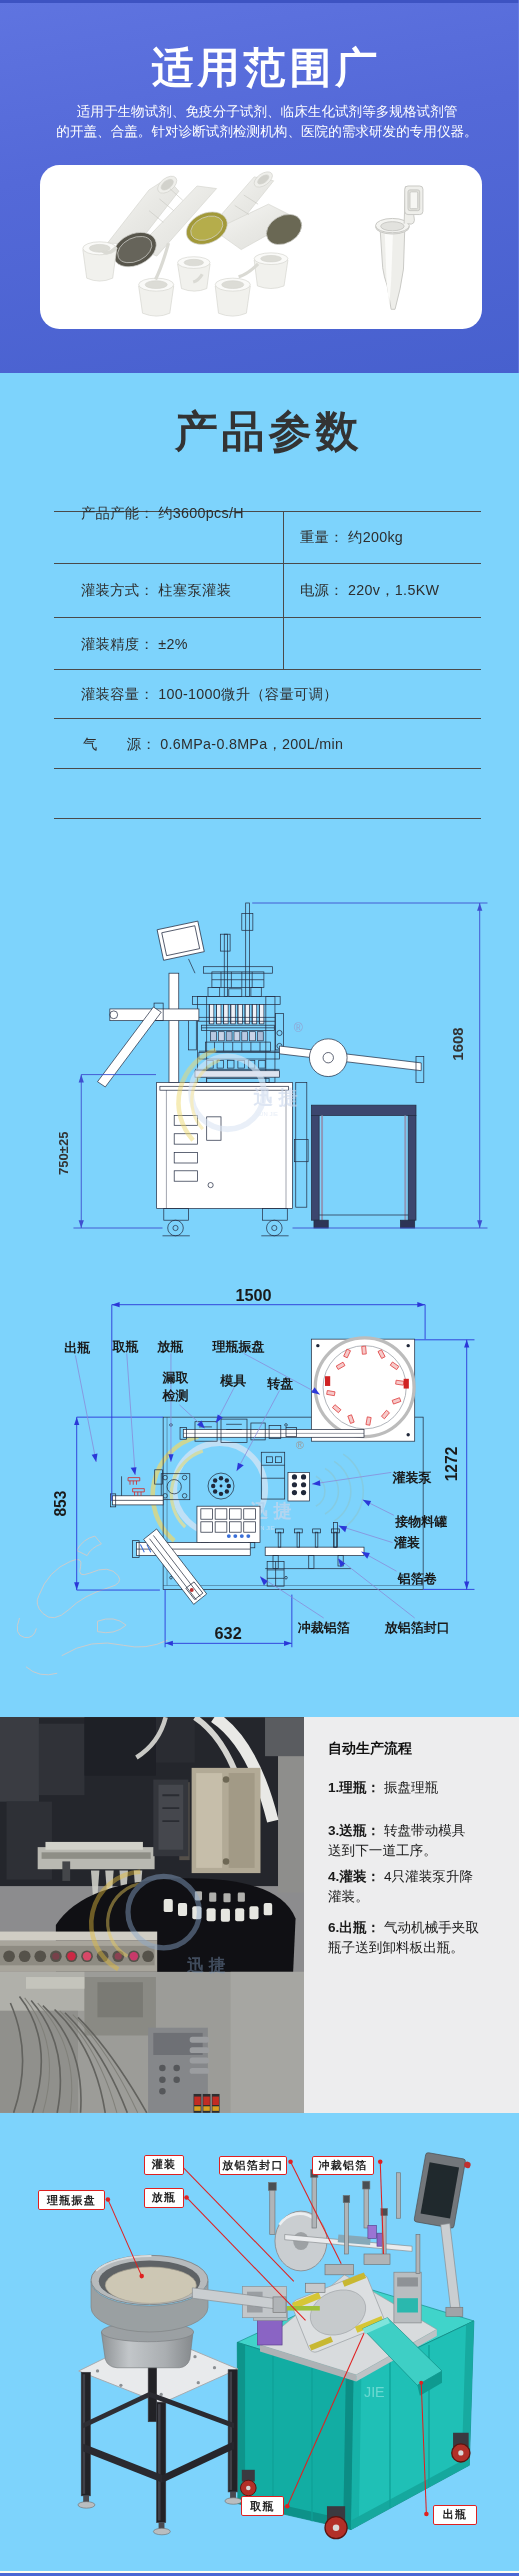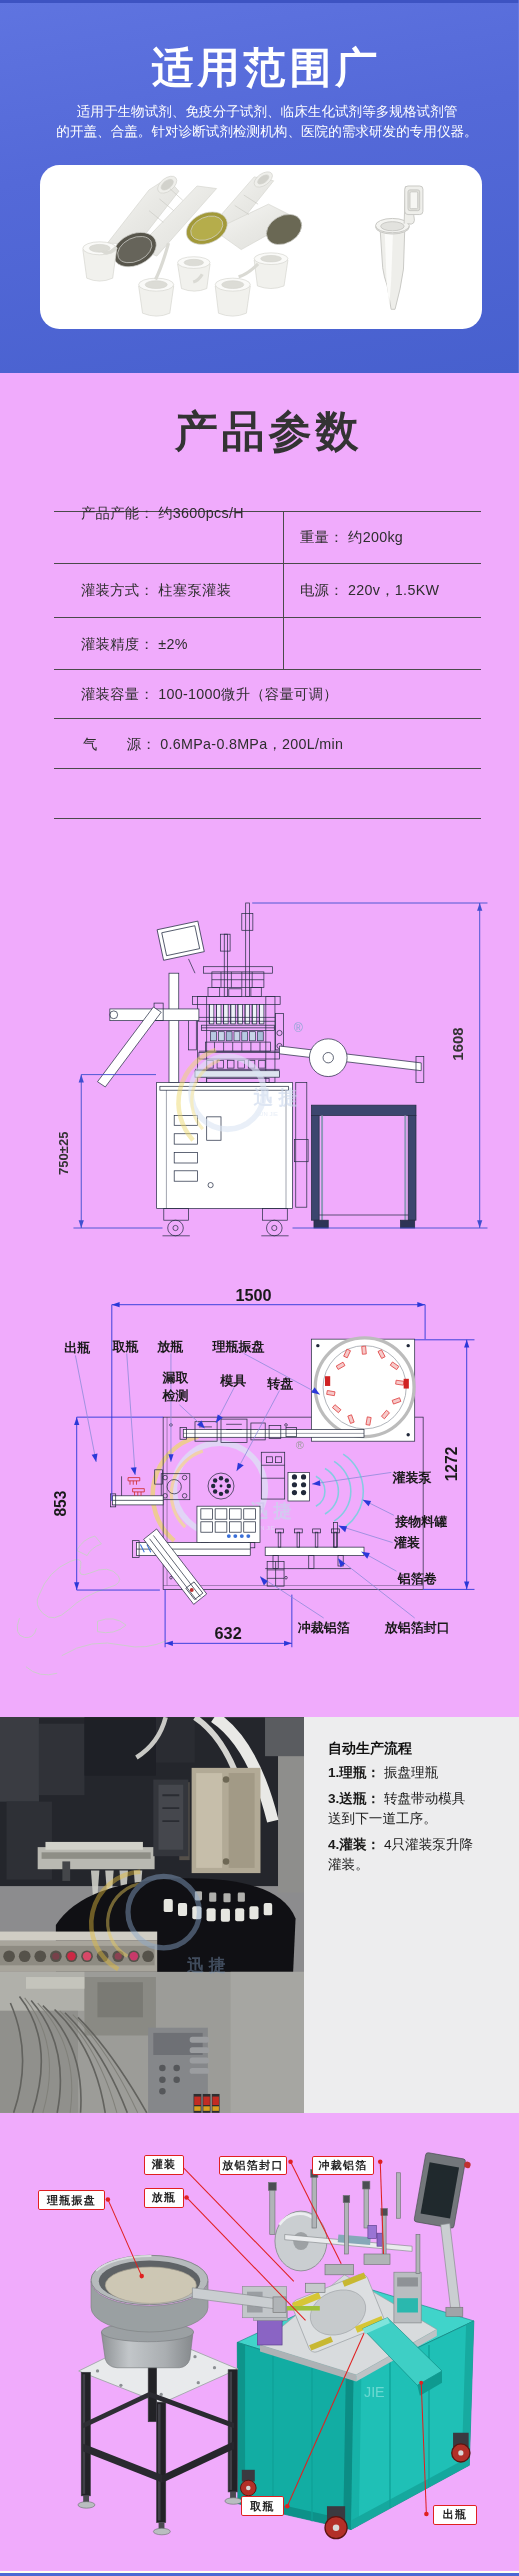--- a/index.html
+++ b/index.html
@@ -1,17 +1,17 @@
 <!DOCTYPE html>
 <html style="font-size:10.4px"><head>
 <meta charset="utf-8">
 <style>
 html,body{margin:0;padding:0;}
 body{width:520px;font-family:"Liberation Sans",sans-serif;background:#fff;}
-.page{position:relative;width:520px;height:2576px;overflow:hidden;background:#f0abfc;}
+.page{position:relative;width:520px;height:2576px;overflow:hidden;background:#7dd3fc;}
 .abs{position:absolute;}
 
 .hero{position:absolute;left:0;top:0;width:520px;height:373px;background:linear-gradient(170deg,#5f74e0 0%,#5469d8 40%,#4760ce 100%);}
 .hero-topline{position:absolute;left:0;top:0;width:520px;height:2.6px;background:#3d53c2;}
 .hero-title{position:absolute;left:0;top:40px;width:533px;text-align:center;color:#fff;font-size:42px;font-weight:bold;letter-spacing:3.9px;}
 .hero-p{position:absolute;left:0;top:102px;width:534px;text-align:center;color:#fff;font-size:13.6px;line-height:19.5px;}
 .hero-card{position:absolute;left:40px;top:165px;width:442px;height:164px;background:#fff;border-radius:19.5px;}
 
 .params-title{position:absolute;left:0;top:403px;width:537px;text-align:center;color:#333;font-size:43px;font-weight:bold;letter-spacing:3.9px;}
 
@@ -621,23 +621,24 @@
       <g opacity="0.45">
         <path d="M182,388 A80,80 0 0 1 216,238" fill="none" stroke="#e2bc3c" stroke-width="7"></path>
         <path d="M196,368 A60,60 0 0 1 222,256" fill="none" stroke="#eccd5c" stroke-width="5"></path>
         <circle cx="252" cy="300" r="55" fill="none" stroke="#8aa8cc" stroke-width="8"></circle>
         <text x="288" y="390" font-size="26" font-weight="bold" fill="#7a94b4">迅 捷</text>
       </g>
     </svg>
   </div>
   <div class="steps">
     <h3>自动生产流程</h3>
-    <div class="step" style="margin-top:5px"><b>1.理瓶：</b> 振盘理瓶</div>
-    <div class="step" style="margin-top:6px"><b>3.送瓶：</b> 转盘带动模具<br>送到下一道工序。</div>
+    <div class="step" style="margin-top:20px"><b>1.理瓶：</b> 振盘理瓶</div>
+    <div class="step" style="margin-top:23px"><b>3.送瓶：</b> 转盘带动模具<br>送到下一道工序。</div>
     <div class="step" style="margin-top:5.8px"><b>4.灌装：</b> 4只灌装泵升降<br>灌装。</div>
+    <div class="step" style="margin-top:11px"><b>6.出瓶：</b> 气动机械手夹取<br>瓶子送到卸料板出瓶。</div>
   </div>
 
   <svg class="abs" style="left:0;top:2137px" width="520" height="416" viewBox="0 0 800 640">
     <defs>
       <linearGradient id="bowlbody" x1="0" y1="0" x2="1" y2="0">
         <stop offset="0" stop-color="#8e9295"></stop>
           <stop offset="0.3" stop-color="#c2c6c9"></stop>
           <stop offset="0.7" stop-color="#aaaeb1"></stop>
           <stop offset="1" stop-color="#85898c"></stop>
       </linearGradient>

